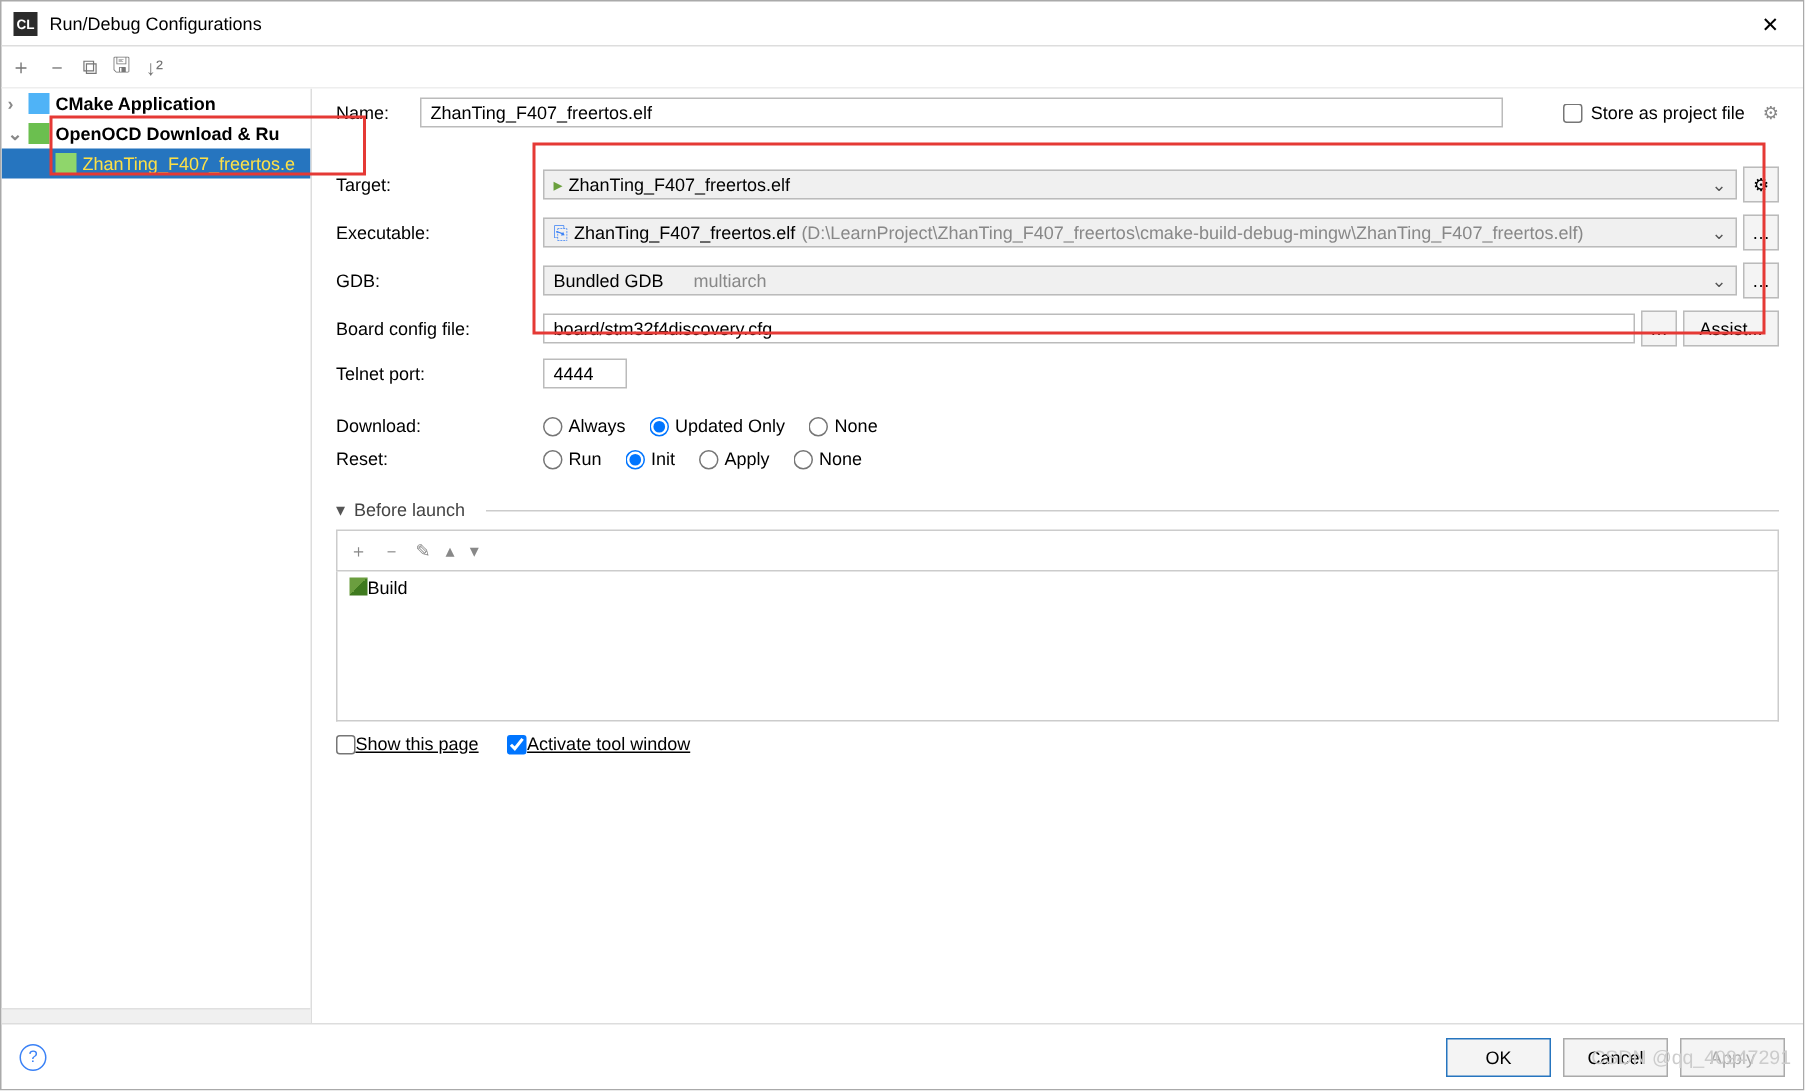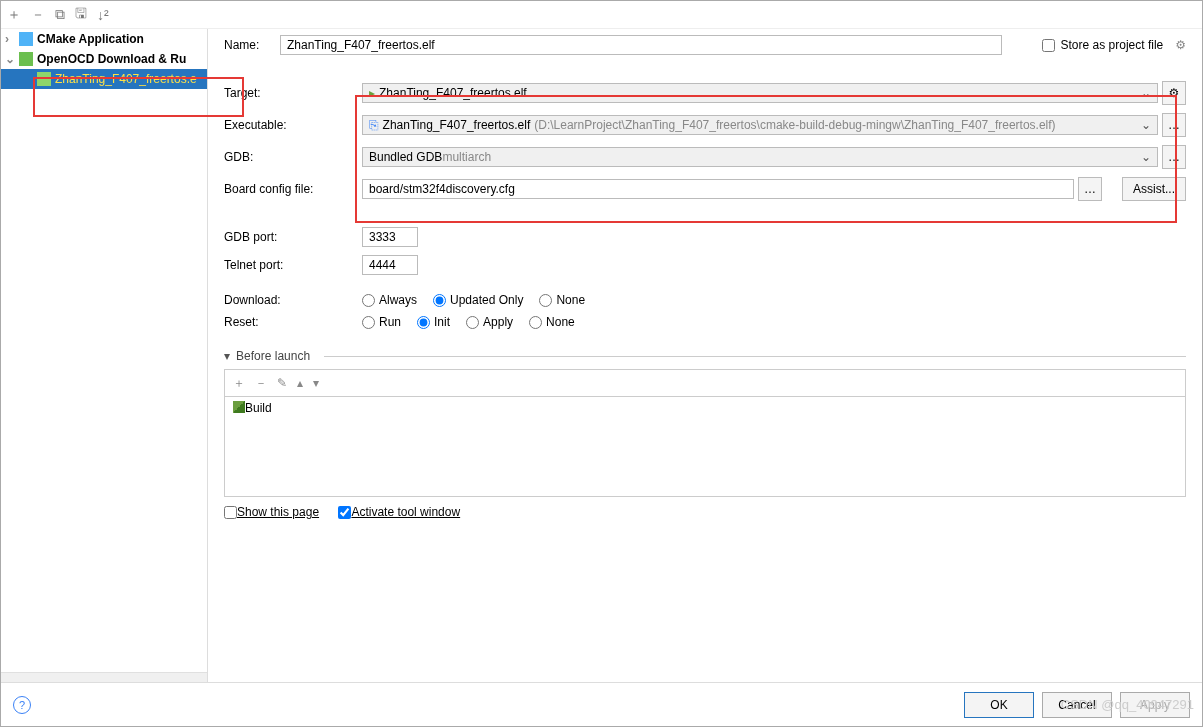--- a/index.html
+++ b/index.html
@@ -29,21 +29,21 @@
 .sidebar-foot { border-top:1px solid #eee; padding:8px 10px; color:#2b6cb0; cursor:pointer; }
 .form { flex:1; padding:6px 16px 0 16px; display:flex; flex-direction:column; overflow:hidden; }
 .row { display:flex; align-items:center; margin-bottom:8px; }
 .row .lbl { width: 138px; }
 .row.namerow .lbl { width:56px; }
 input[type=text], .combo { height:20px; border:1px solid #bbb; padding:0 6px; background:#fff; }
 .combo { background:#f0f0f0; display:flex; align-items:center; position:relative; }
 .combo .caret { position:absolute; right:6px; color:#555; }
 .gray { color:#888; }
 .btn-sq { width:24px; height:24px; border:1px solid #bbb; background:#f4f4f4; display:inline-flex; align-items:center; justify-content:center; margin-left:4px; cursor:pointer; }
-.btn-txt { height:24px; border:1px solid #bbb; background:#f4f4f4; padding:0 10px; margin-left:20px; cursor:pointer; display:inline-flex; align-items:center; }
+.btn-txt { height:24px; border:1px solid #bbb; background:#f4f4f4; padding:0 10px; margin-left:4px; cursor:pointer; display:inline-flex; align-items:center; }
 .radios label { margin-right:16px; display:inline-flex; align-items:center; gap:4px; }
 .section { margin-top:12px; }
 .section-hdr { display:flex; align-items:center; gap:6px; color:#444; }
 .section-hdr .tri { color:#555; }
 .section-hdr hr { flex:1; border:none; border-top:1px solid #ccc; margin-left:8px; }
 .launch-bar { border:1px solid #ccc; height:28px; display:flex; align-items:center; gap:10px; padding:0 8px; margin-top:6px; color:#888; }
 .launch-list { border:1px solid #ccc; border-top:none; height:100px; padding:4px 8px; }
 .launch-list .item { display:flex; align-items:flex-start; gap:0; }
 .hammer { width:12px; height:12px; background:linear-gradient(135deg,#6b9e3f 50%,#3f7a1f 50%); display:inline-block; }
 .chks { margin-top:8px; }
@@ -56,20 +56,25 @@
 .footer button.apply { color:#aaa; }
 .store { display:flex; align-items:center; gap:6px; }
 .gear { color:#888; margin-left:6px; }
 .watermark { position:absolute; right:8px; bottom:14px; color:#ccc; font-size:13px; pointer-events:none; }
 .scrollbox { height:10px; background:#f0f0f0; border-top:1px solid #e0e0e0; }
 </style>
 </head>
 <body>
 
 <div class="dialog">
+  <div class="titlebar">
+    <span class="icon">CL</span>
+    <span class="title">Run/Debug Configurations</span>
+    <span class="close">✕</span>
+  </div>
   <div class="toolbar">
     <span>＋</span>
     <span>－</span>
     <span>⧉</span>
     <span>🖫</span>
     <span>↓²</span>
   </div>
   <div class="body">
     <div class="sidebar">
       <div class="tree">
@@ -120,37 +125,33 @@
           <span class="gray" style="margin-left:4px">(D:\LearnProject\ZhanTing_F407_freertos\cmake-build-debug-mingw\ZhanTing_F407_freertos.elf)</span>
           <span class="caret">⌄</span>
         </div>
         <span class="btn-sq">…</span>
       </div>
 
       <div class="row">
         <span class="lbl">GDB:</span>
         <div class="combo" style="flex:1">
           <span>Bundled GDB</span>
-          <span class="gray" style="margin-left:0">multiarch</span>
+          <span class="gray" style="margin-left:20px">multiarch</span>
           <span class="caret">⌄</span>
         </div>
         <span class="btn-sq">…</span>
       </div>
 
       <div class="row">
         <span class="lbl">Board config file:</span>
         <input type="text" style="flex: 1 1 0%;" value="board/stm32f4discovery.cfg">
         <span class="btn-sq">…</span>
         <span class="btn-txt">Assist...</span>
       </div>
 
-      <div class="row" style="margin-top:18px">
-        <span class="lbl">GDB port:</span>
-        <input type="text" style="width: 56px;" value="3333">
-      </div>
       <div class="row">
         <span class="lbl">Telnet port:</span>
         <input type="text" style="width: 56px;" value="4444">
       </div>
 
       <div class="row radios" style="margin-top:10px">
         <span class="lbl">Download:</span>
         <label>
             <input type="radio" name="dl" style="">
             <span>Always</span>

